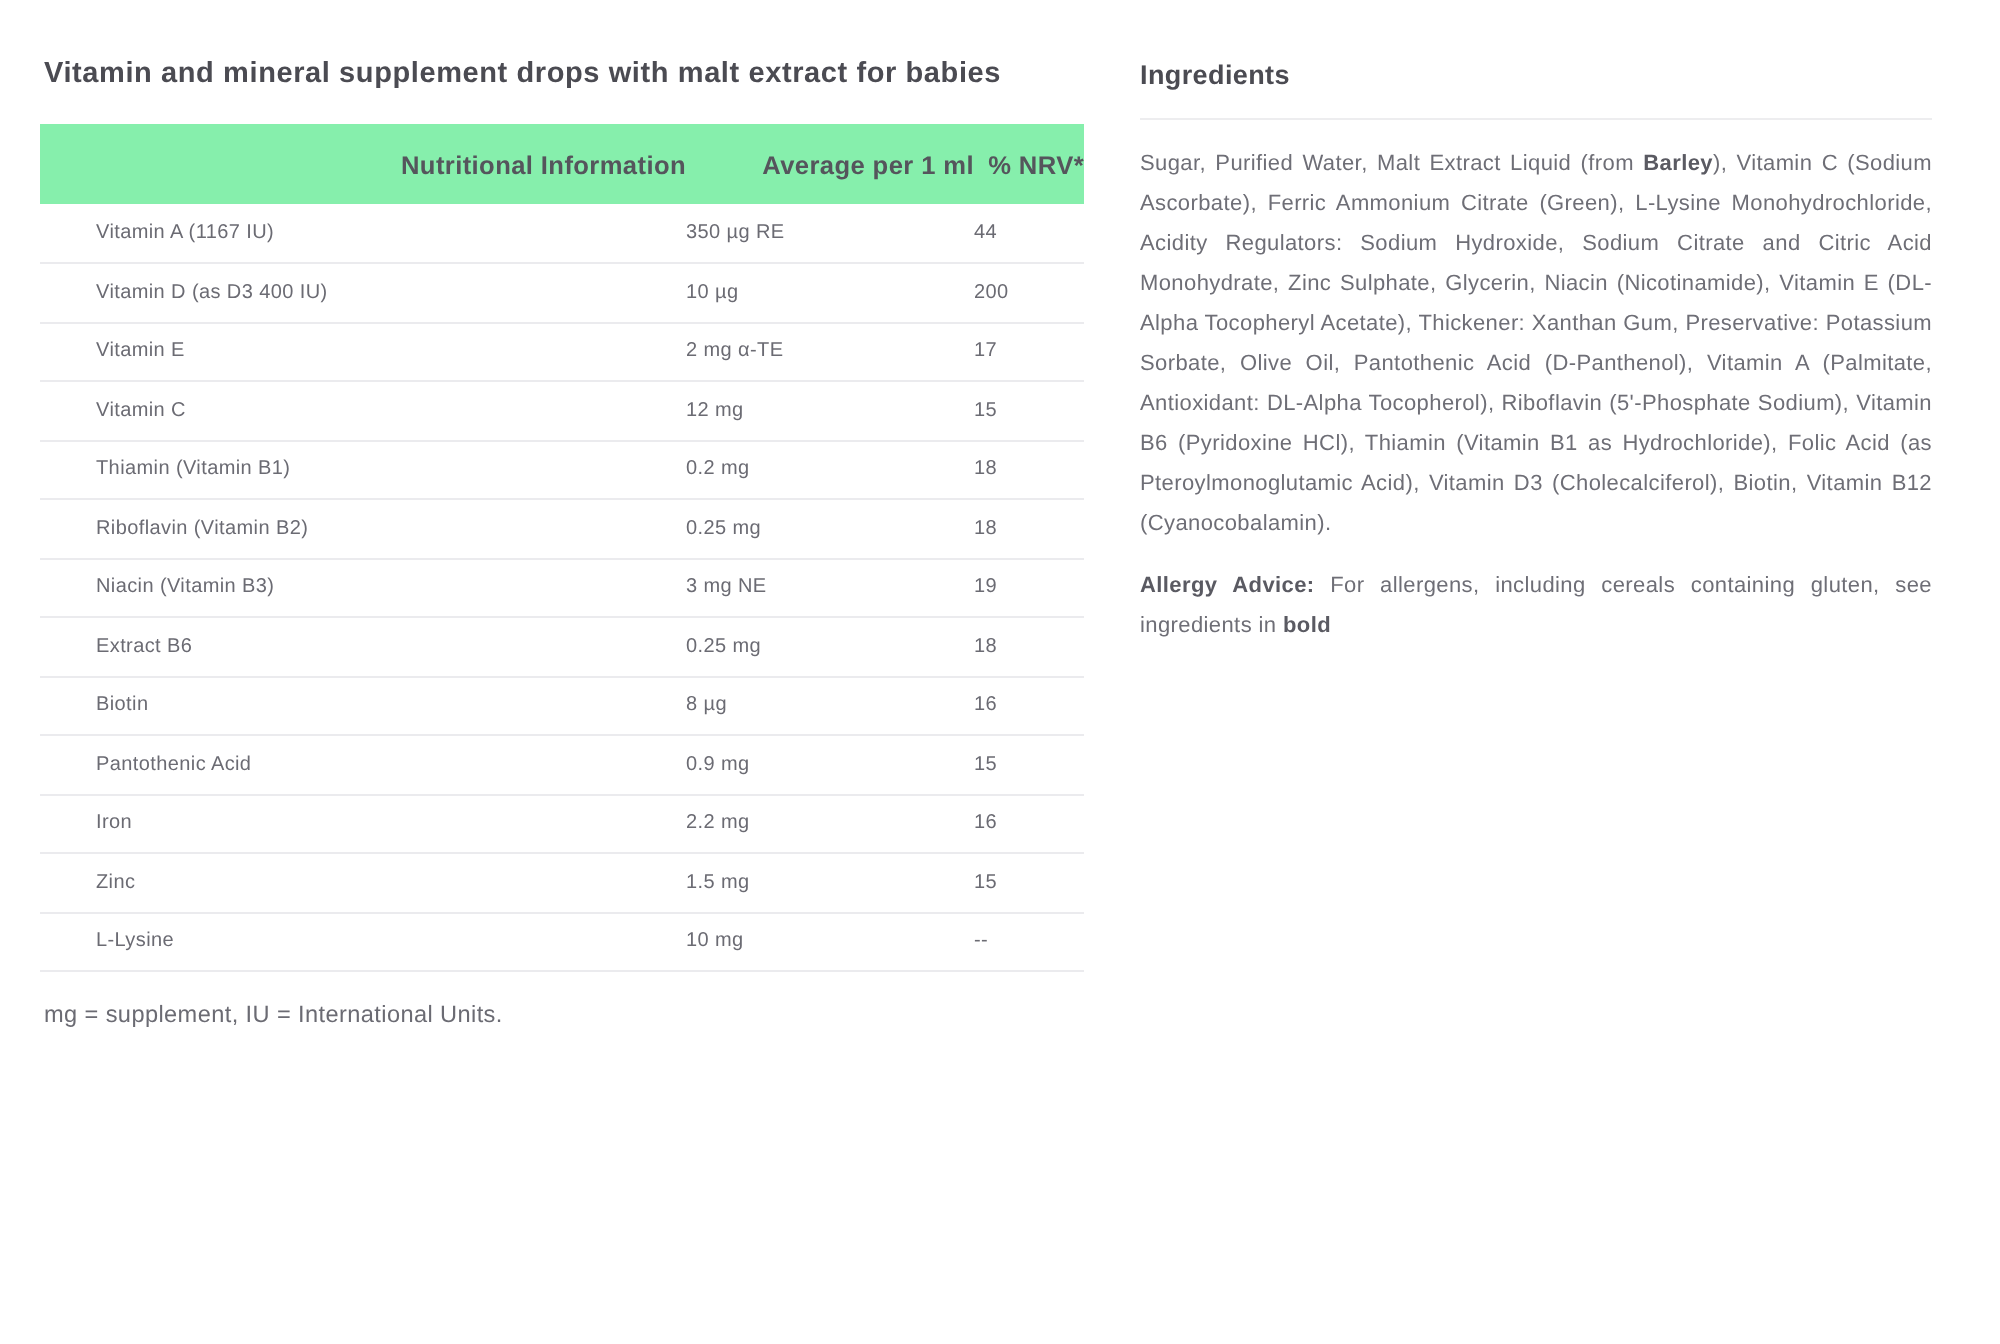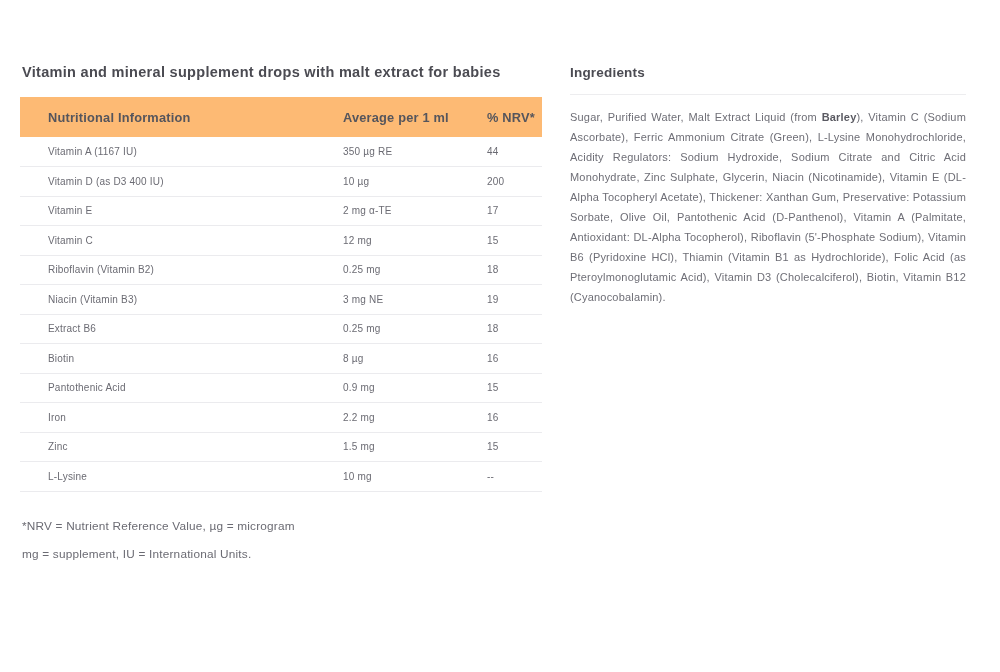--- a/index.html
+++ b/index.html
@@ -10,43 +10,42 @@
     width: 1000px;
     height: 672px;
     font-family: "Liberation Sans", "DejaVu Sans", sans-serif;
     letter-spacing: 0.2px;
   }
   .page {
     display: flex;
     width: 1000px;
     height: 589px;
     padding: 29px 0 0 20px;
-    margin-top: 35px;
   }
   
   .left-col { width: 522px; flex: 0 0 522px; }
   .page-title {
     font-size: 14.5px;
     font-weight: bold;
     color: #4b4b52;
     margin: 0 0 17px 2px;
     letter-spacing: 0.3px;
   }
   table.nutrition {
     width: 522px;
     border-collapse: collapse;
     table-layout: fixed;
   }
   table.nutrition col.c1 { width: 323px; }
   table.nutrition col.c2 { width: 144px; }
   table.nutrition col.c3 { width: 55px; }
   table.nutrition thead th {
-    background: #fdba74;
+    background: #86efac;
     height: 40px;
-    text-align: left;
+    text-align: right;
     vertical-align: middle;
     font-size: 12.8px;
     font-weight: bold;
     color: #55555c;
     padding: 0;
   }
   table.nutrition thead th:first-child { padding-left: 28px; }
   table.nutrition tbody td {
     height: 29.5px;
     vertical-align: middle;
@@ -132,20 +131,25 @@
             <td>Vitamin E</td>
             <td>2 mg α-TE</td>
             <td>17</td>
           </tr>
           <tr>
             <td>Vitamin C</td>
             <td>12 mg</td>
             <td>15</td>
           </tr>
           <tr>
+            <td>Thiamin (Vitamin B1)</td>
+            <td>0.2 mg</td>
+            <td>18</td>
+          </tr>
+          <tr>
             <td>Riboflavin (Vitamin B2)</td>
             <td>0.25 mg</td>
             <td>18</td>
           </tr>
           <tr>
             <td>Niacin (Vitamin B3)</td>
             <td>3 mg NE</td>
             <td>19</td>
           </tr>
           <tr>
@@ -174,23 +178,23 @@
             <td>15</td>
           </tr>
           <tr>
             <td>L-Lysine</td>
             <td>10 mg</td>
             <td>--</td>
           </tr>
         </tbody>
     </table>
 
-    <p class="footnote first">*NRV = Nutrient Reference Value, µg = microgram</p>
     <p class="footnote second">mg = supplement, IU = International Units.</p>
   </div>
 
   <div class="right-col">
     <h2 class="ingredients-heading">Ingredients</h2>
     <hr class="ingredients-divider">
     <p class="ing-body" id="ingredients-body"><span>Sugar, Purified Water, Malt Extract Liquid (from </span><strong>Barley</strong><span>), Vitamin C (Sodium Ascorbate), Ferric Ammonium Citrate (Green), L-Lysine Monohydrochloride, Acidity Regulators: Sodium Hydroxide, Sodium Citrate and Citric Acid Monohydrate, Zinc Sulphate, Glycerin, Niacin (Nicotinamide), Vitamin E (DL-Alpha Tocopheryl Acetate), Thickener: Xanthan Gum, Preservative: Potassium Sorbate, Olive Oil, Pantothenic Acid (D-Panthenol), Vitamin A (Palmitate, Antioxidant: DL-Alpha Tocopherol), Riboflavin (5'-Phosphate Sodium), Vitamin B6 (Pyridoxine HCl), Thiamin (Vitamin B1 as Hydrochloride), Folic Acid (as Pteroylmonoglutamic Acid), Vitamin D3 (Cholecalciferol), Biotin, Vitamin B12 (Cyanocobalamin).</span></p>
+    <p class="ing-body allergy" id="allergy-body"><strong>Allergy Advice:</strong><span> For allergens, including cereals containing gluten, see ingredients in </span><strong>bold</strong></p>
   </div>
 
 </div>
 
 </body></html>

